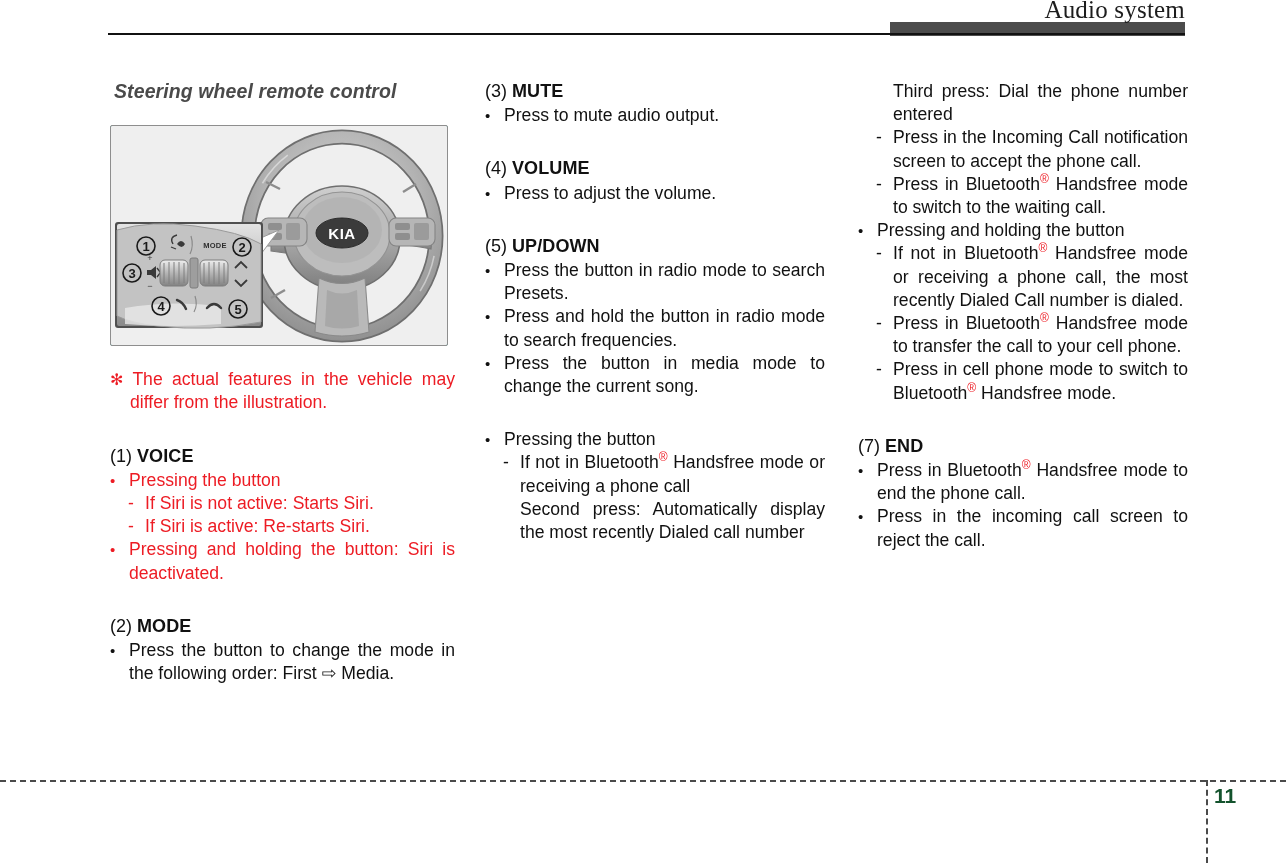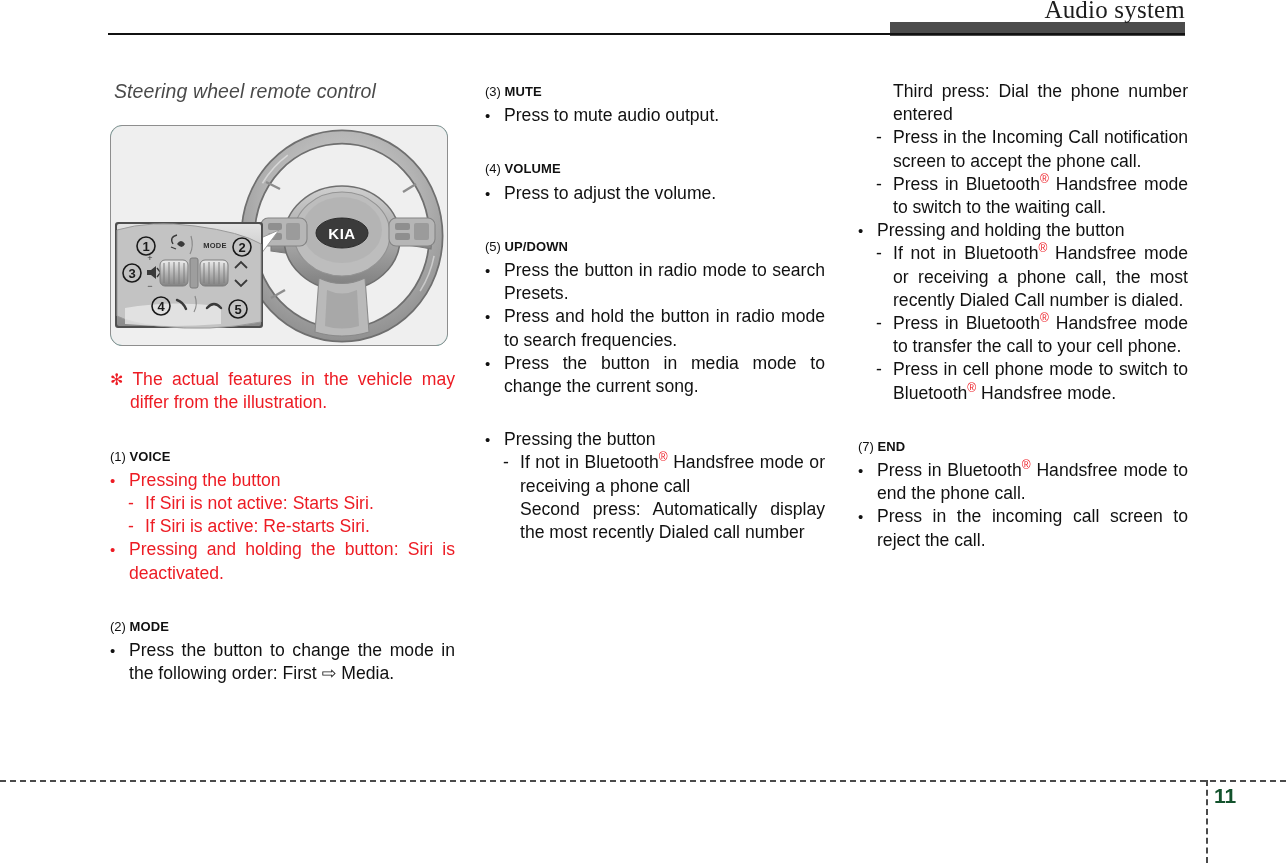--- a/index.html
+++ b/index.html
@@ -58,33 +58,33 @@
     line-height: 23.2px;
     color: #111111;
   }
   #column-1 { left: 110px; width: 345px; }
   #column-2 { left: 485px; width: 340px; }
   #column-3 { left: 858px; width: 330px; }
 
   
   #section-title {
     font-style: italic;
-    font-weight: normal;
+    font-weight: bold;
     font-size: 19.5px;
     color: #4a4a4a;
     margin: 0 0 22px 4px;
     letter-spacing: .1px;
   }
 
   
   #illustration-frame {
     width: 336px;
     height: 219px;
     border: 1.5px solid #8e8e8e;
-    border-radius: 12px;
+    border-radius: 2px;
     background: #0f766e;
     position: relative;
     overflow: hidden;
     margin-bottom: 22px;
   }
   #illustration-frame svg { display: block; }
 
   
   .note {
     color: #ED1C24;
@@ -92,21 +92,21 @@
     text-align: justify;
     padding-left: 20px;
     position: relative;
     text-indent: -20px;
   }
   .note-mark { font-size: 16px; }
 
   
   .item-head {
     margin: 0 0 1px 0;
-    font-size: 13px;
+    font-size: 18px;
     color: #111111;
   }
   .item-head .num { font-weight: normal; }
   .item-head .name { font-weight: bold; letter-spacing: .1px; }
 
   
   .bullet, .dash, .plain {
     margin: 0;
     text-align: justify;
     position: relative;

